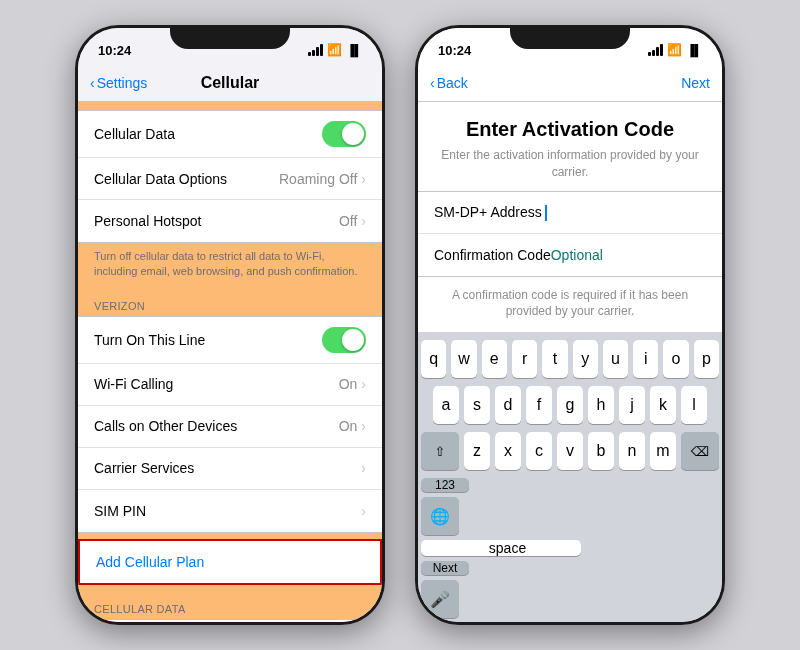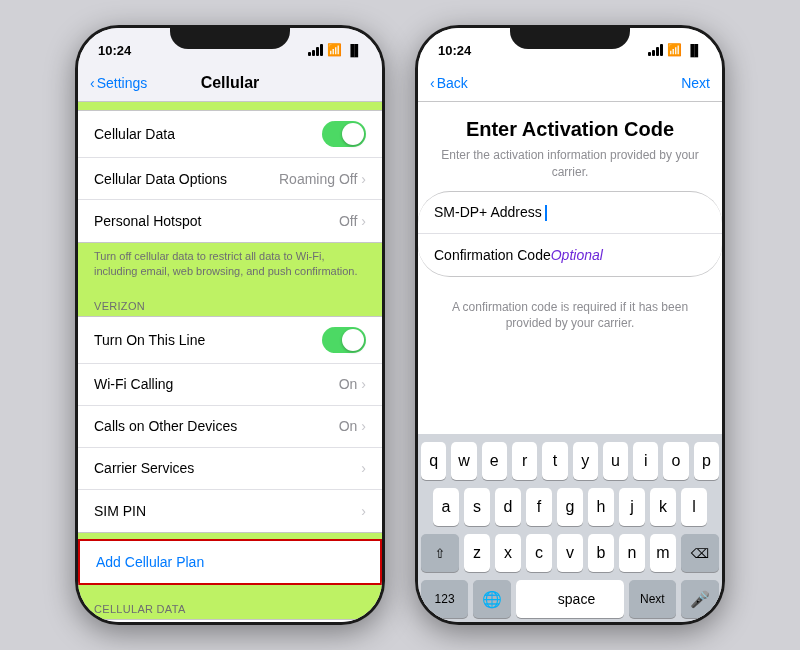--- a/index.html
+++ b/index.html
@@ -84,21 +84,21 @@
       display: flex;
       align-items: center;
       gap: 2px;
     }
     .nav-title { font-size: 16px; font-weight: 600; color: #000; }
 
     
     .screen-content {
       flex: 1;
       overflow-y: auto;
-      background: #bef264;
+      background: #fdba74;
     }
     .screen-content::-webkit-scrollbar { display: none; }
 
     
     .section-header {
       font-size: 11px;
       color: #6d6d72;
       text-transform: uppercase;
       padding: 12px 16px 4px;
       letter-spacing: 0.3px;
@@ -194,22 +194,21 @@
     .activation-subtitle {
       font-size: 12px;
       color: #8e8e93;
       line-height: 1.4;
     }
 
     .input-group {
       background: #fff;
       border-top: 0.5px solid #c6c6c8;
       border-bottom: 0.5px solid #c6c6c8;
-      margin-bottom: 12px;
-      border-radius: 32px;
+      margin-bottom: 0;
     }
     .input-row {
       display: flex;
       align-items: center;
       padding: 10px 16px;
       border-bottom: 0.5px solid #e0e0e5;
       min-height: 42px;
     }
     .input-row:last-child { border-bottom: none; }
     .input-label {
@@ -220,23 +219,22 @@
     }
     .input-cursor {
       display: inline-block;
       width: 1.5px;
       height: 16px;
       background: #007aff;
       vertical-align: middle;
       margin-left: 1px;
     }
     .placeholder-text {
-      color: #6d28d9;
-      font-size: 14px;
-      font-style: italic;
+      color: #0f766e;
+      font-size: 14px;
     }
     .info-box-text {
       font-size: 12px;
       color: #8e8e93;
       text-align: center;
       line-height: 1.4;
     }
 
     
     .keyboard {
@@ -281,20 +279,21 @@
       background: #adb5bd;
       font-size: 13px;
       max-width: 48px;
       flex: 2;
     }
     .key-bottom-row {
       display: flex;
       justify-content: space-between;
       gap: 5px;
       margin-bottom: 0;
+      flex-direction: column;
     }
     .globe-key, .mic-key {
       background: #adb5bd;
       border-radius: 5px;
       height: 38px;
       width: 38px;
       display: flex;
       align-items: center;
       justify-content: center;
       font-size: 16px;

